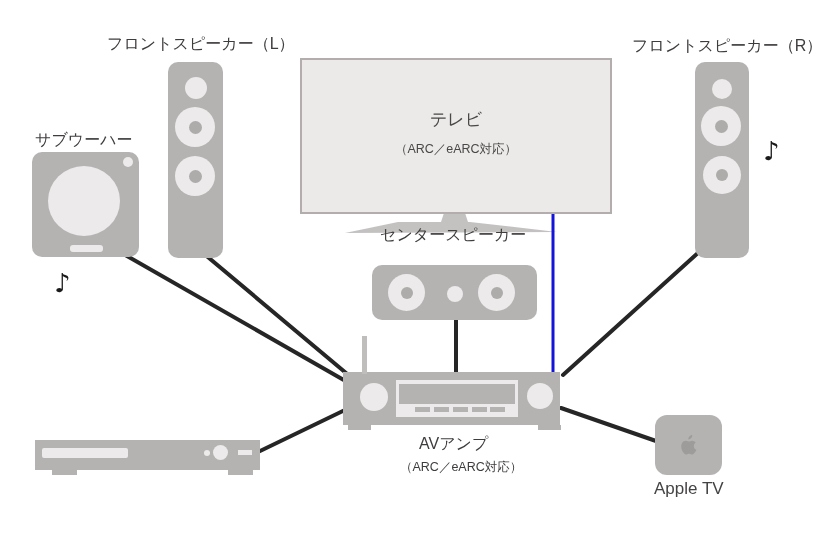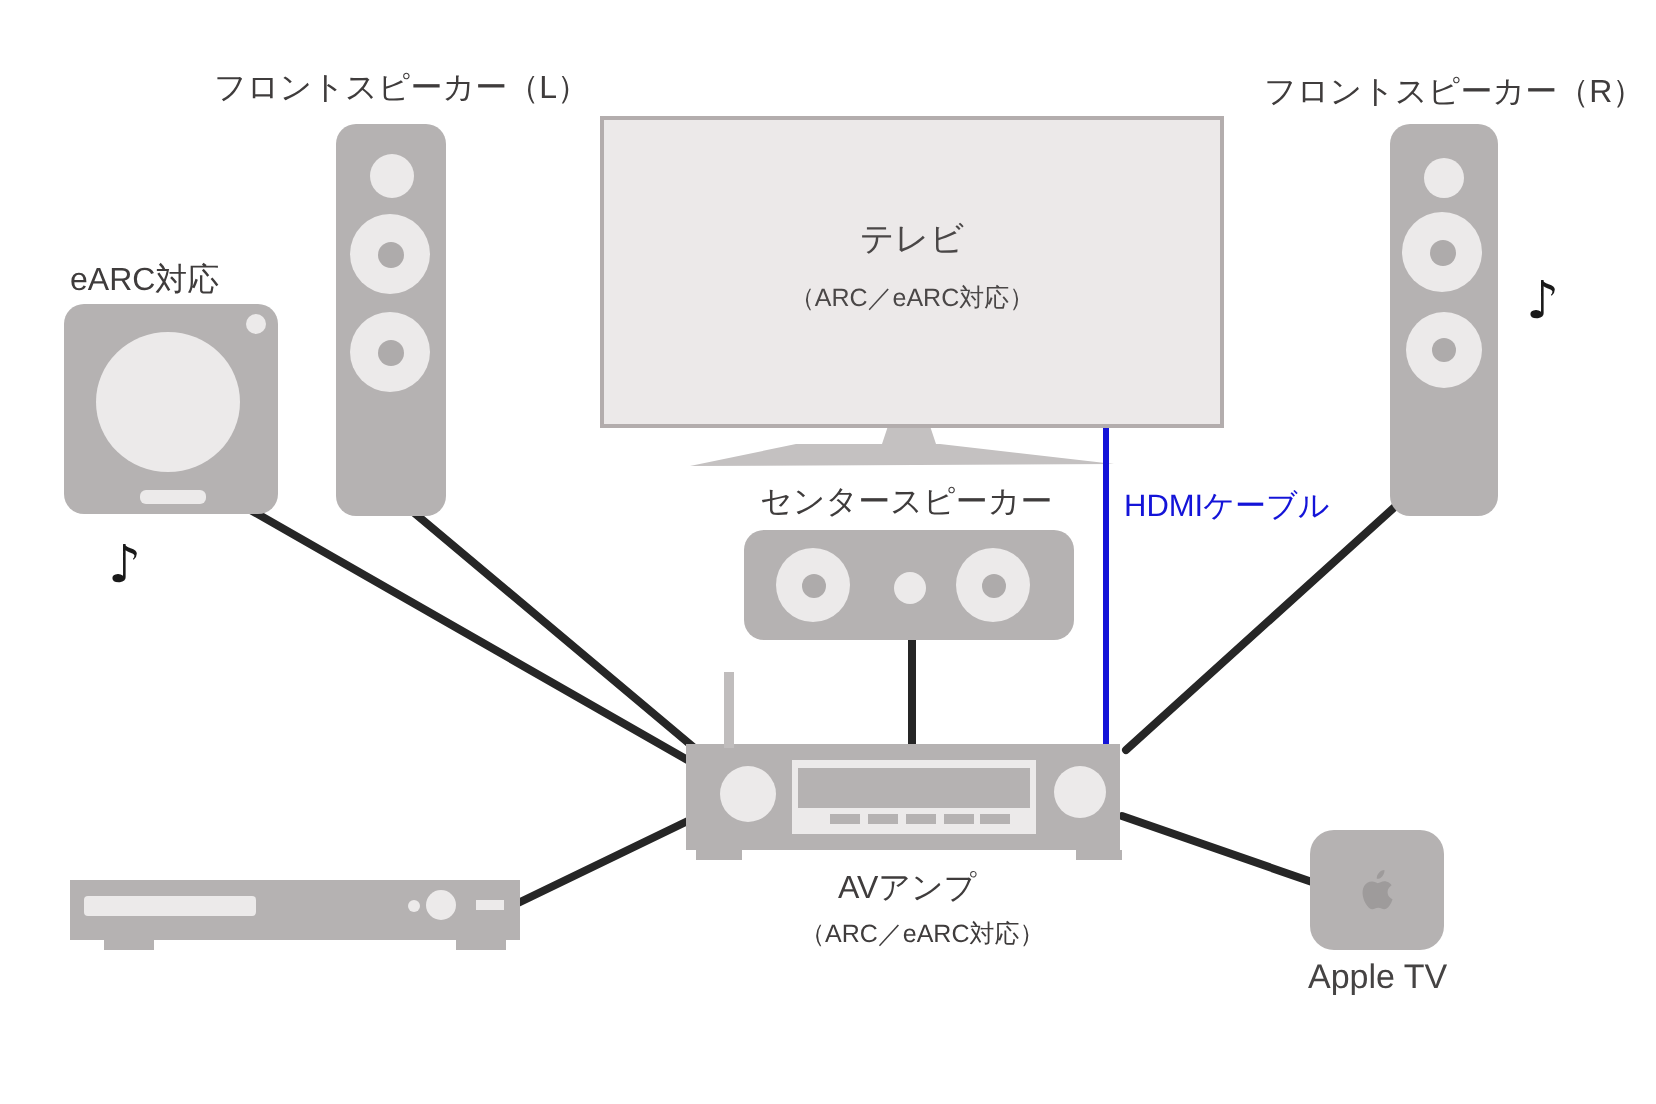--- a/index.html
+++ b/index.html
@@ -157,23 +157,22 @@
 
   <div class="dev atv">
     <svg width="27" height="27" viewBox="0 0 24 24">
       <path fill="#9e9b9b" d="M14.4 5.4c.6-.7 1-1.7.9-2.7-.9 0-1.9.6-2.5 1.3-.6.6-1 1.6-.9 2.6 1 .1 1.9-.5 2.5-1.2z"></path>
       <path fill="#9e9b9b" d="M16.7 12.6c0-2.1 1.7-3.1 1.8-3.2-1-1.4-2.5-1.6-3-1.7-1.3-.1-2.5.8-3.1.8-.6 0-1.6-.8-2.7-.7-1.4 0-2.7.8-3.4 2-1.5 2.5-.4 6.3 1 8.3.7 1 1.5 2.1 2.6 2 1 0 1.4-.7 2.7-.7 1.2 0 1.6.7 2.7.7 1.1 0 1.8-1 2.5-2 .8-1.2 1.1-2.3 1.1-2.4-.1 0-2.2-.9-2.2-3.1z"></path>
     </svg>
   </div>
 
   <div class="lbl" style="left:632px;top:36px;">フロントスピーカー（R）</div>
   <div class="lbl" style="left:107px;top:34px;">フロントスピーカー（L）</div>
-  <div class="lbl" style="left:35px;top:130px;">eARC対応</div>
-  <div class="lbl" style="left:380px;top:241px;text-align:center;">センタースピーカー</div>
-  <div class="lbl blue" style="left:562px;top:243px;">HDMIケーブル</div>
+  <div class="lbl" style="left:35px;top:130px;">サブウーハー</div>
+  <div class="lbl" style="left:380px;top:225px;text-align:center;">センタースピーカー</div>
   <div class="lbl" style="left:419px;top:434px;">AVアンプ</div>
   <div class="lbl small" style="left:400px;top:459px;">（ARC／eARC対応）</div>
   <div class="lbl" style="left:654px;top:479px;font-size:17px;color:#454343;">Apple TV</div>
 
   <div class="note" style="left:54px;top:268px;">♪</div>
   <div class="note" style="left:763px;top:136px;">♪</div>
 
 </div>
 
 </body></html>

